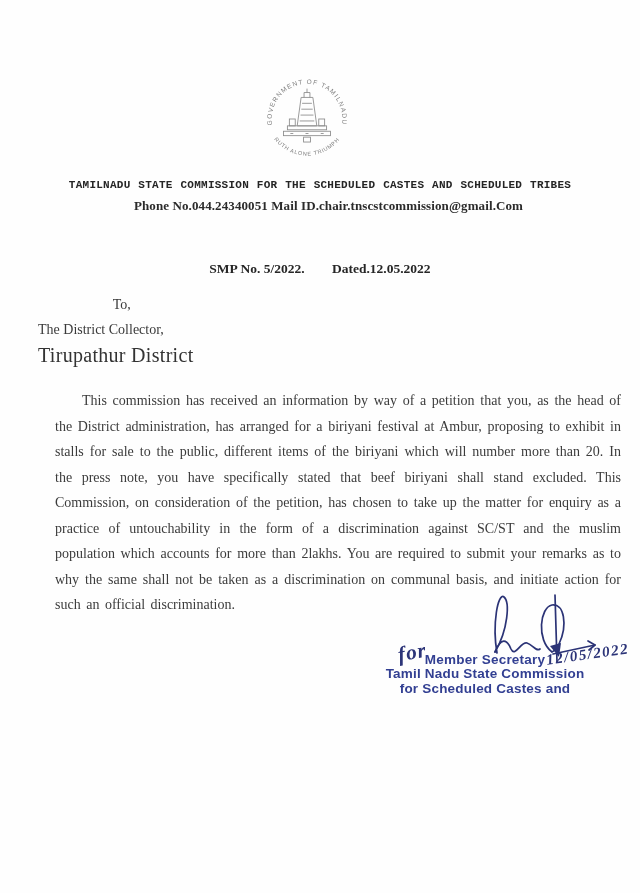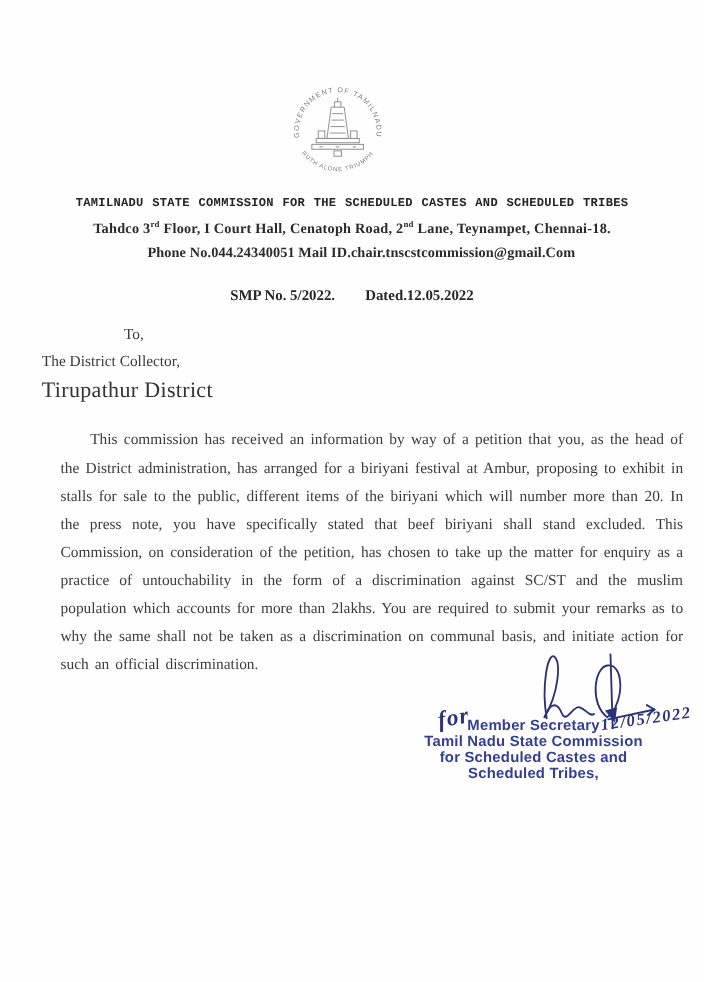--- a/index.html
+++ b/index.html
@@ -89,21 +89,20 @@
       <rect x="26" y="62.5" width="48" height="4.5"></rect>
       <line x1="33" y1="64.8" x2="36" y2="64.8"></line>
       <line x1="48.5" y1="64.8" x2="51.5" y2="64.8"></line>
       <line x1="64" y1="64.8" x2="67" y2="64.8"></line>
       <rect x="46.5" y="68.5" width="7" height="5"></rect>
     </g>
   </svg>
 
   <div class="org-header">
     <div class="org-title">TAMILNADU STATE COMMISSION FOR THE SCHEDULED CASTES AND SCHEDULED TRIBES</div>
-    <div class="org-address"><span>Tahdco 3</span><sup>rd</sup><span> Floor, I Court Hall, Cenatoph Road, 2</span><sup>nd</sup><span> Lane, Teynampet, Chennai-18.</span></div>
     <div class="org-contact">Phone No.044.24340051 Mail ID.chair.tnscstcommission@gmail.Com</div>
   </div>
 
   <div class="ref-line">
     <span class="ref-no">SMP No. 5/2022.</span>
     <span class="ref-date">Dated.12.05.2022</span>
   </div>
 
   <div class="recipient">
     <p class="recipient-salutation">To,</p>
@@ -124,17 +123,16 @@
         <path d="M 140,63 L 133,59 M 140,63 L 134,68"></path>
       </g>
       <polygon points="95,64 106,61 104,75" fill="#2b3376"></polygon>
     </svg>
     <div class="hand hand-for">for</div>
     <div class="hand hand-date">12/05/2022</div>
     <div class="stamp">
       <div class="line">Member Secretary</div>
       <div class="line">Tamil Nadu State Commission</div>
       <div class="line">for Scheduled Castes and</div>
-      <div class="line">Scheduled Tribes,</div>
     </div>
   </div>
 
 </div>
 
 </body></html>

